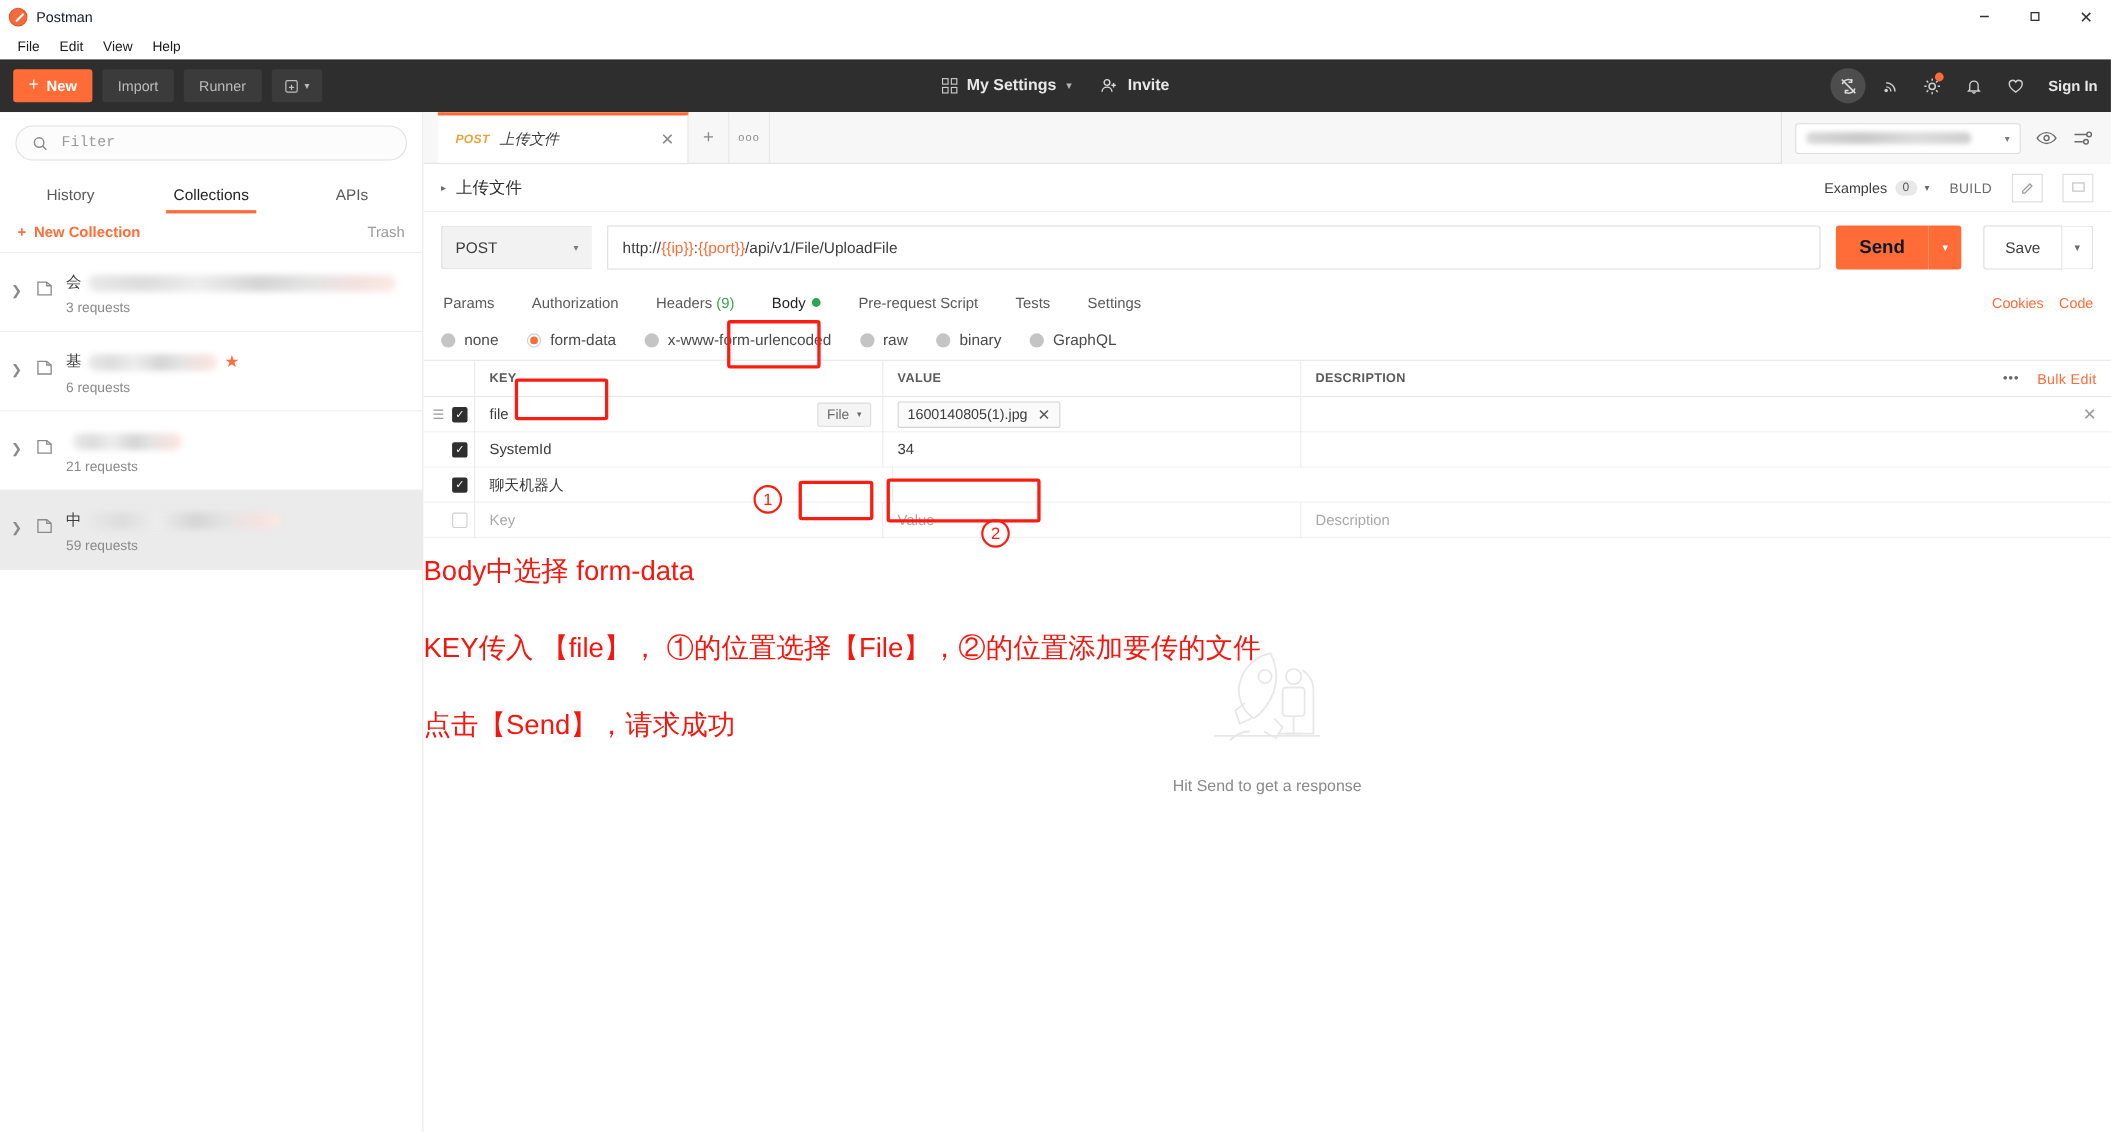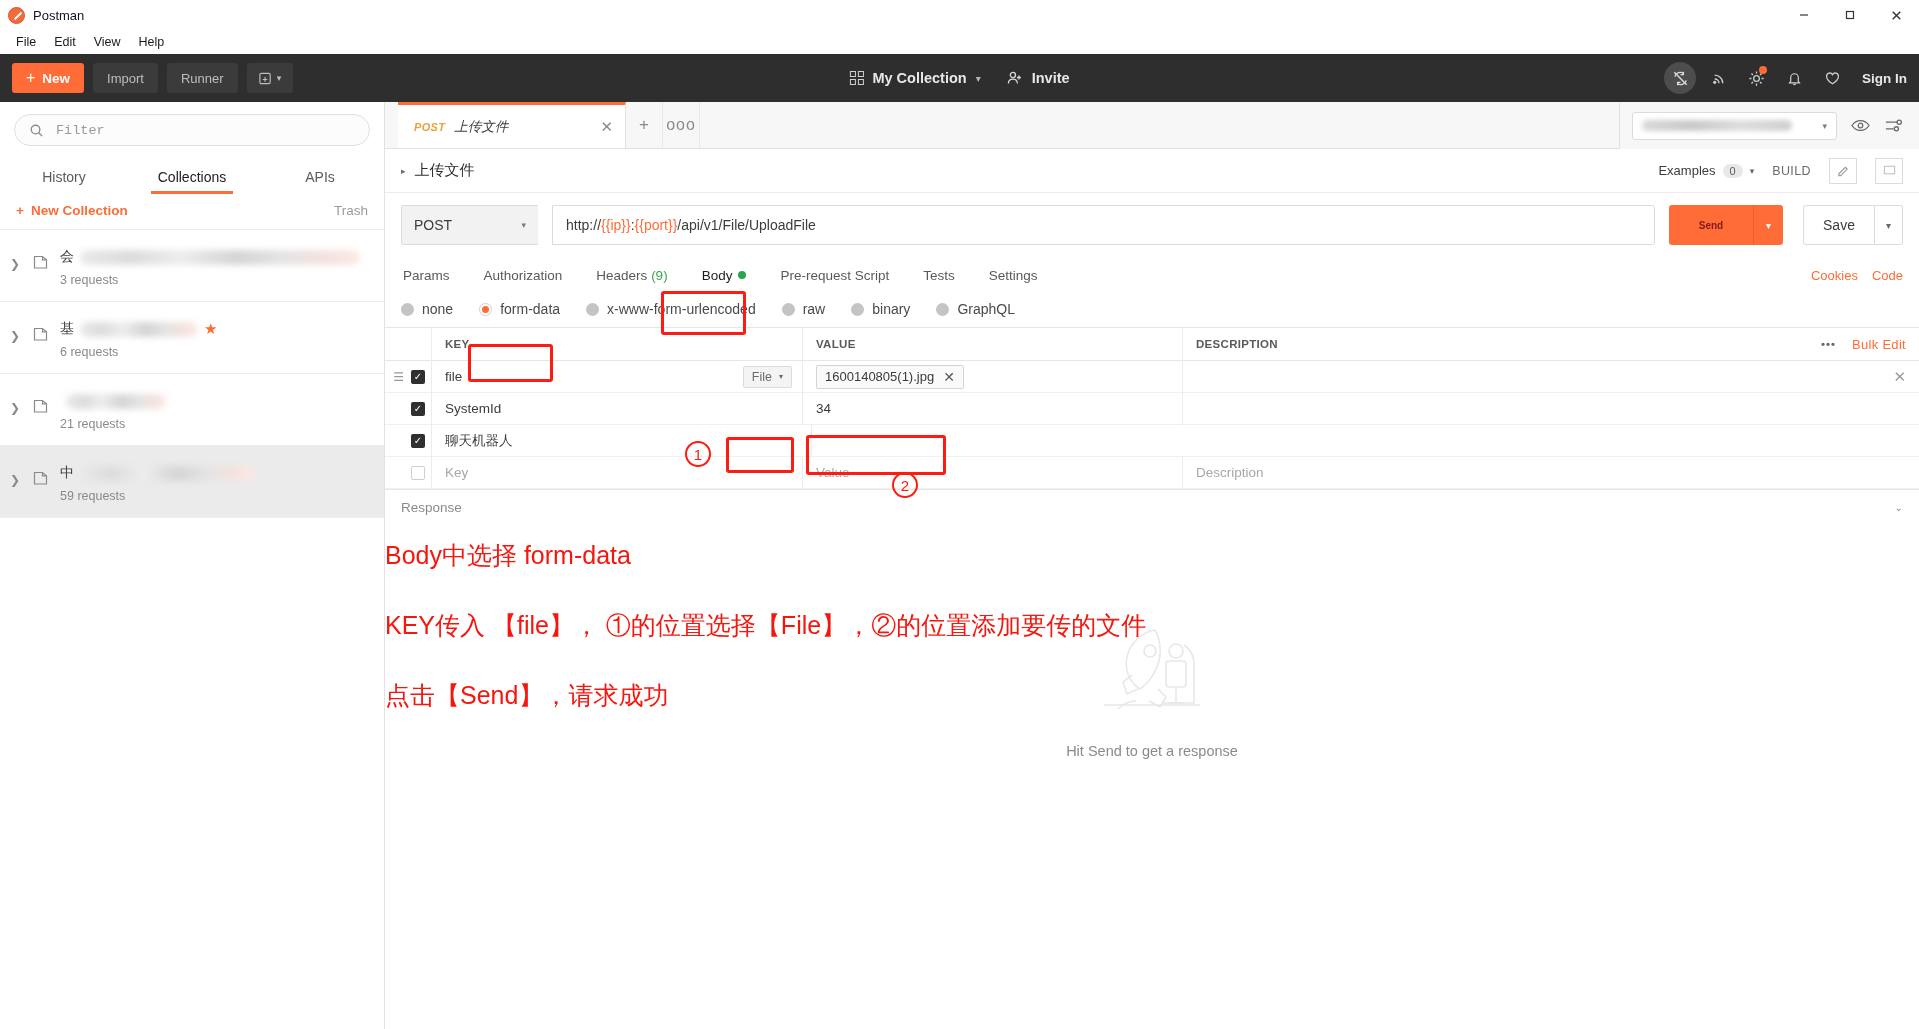--- a/index.html
+++ b/index.html
@@ -140,21 +140,21 @@
     border-top: 3px solid #ff6c37; display: flex; align-items: center;
     padding: 0 12px 0 16px; gap: 9px; margin-left: 13px;
   }
   .meth-lbl { font-size: 11px; font-weight: bold; color: #e8a33d; font-style: italic; letter-spacing: .3px; }
   .tab-name { font-size: 13.5px; color: #3c3c3c; flex: 1; font-style: italic; }
   .tab-x { color: #8a8a8a; font-size: 15px; }
   .tab-plus, .tab-dots {
     width: 37px; display: flex; align-items: center; justify-content: center;
     color: #8a8a8a; border-right: 1px solid #e8e8e8; font-size: 17px;
   }
-  .tab-dots { font-size: 16px; letter-spacing: 1px; }
+  .tab-dots { font-size: 10px; letter-spacing: 1px; }
   .tabbar-right {
     position: absolute; right: 0; top: 0; height: 47px;
     display: flex; align-items: center; gap: 14px; padding-right: 16px;
     border-left: 1px solid #e2e2e2; padding-left: 12px; background:#f7f7f7;
   }
   .env-select {
     width: 205px; height: 28px; border: 1px solid #dcdcdc; border-radius: 3px;
     display: flex; align-items: center; justify-content: space-between;
     padding: 0 9px; background: #fff;
   }
@@ -191,21 +191,21 @@
   }
   .method-box .caret { font-size: 9px; color: #7a7a7a; }
   .url-input {
     flex: 1; height: 40px; border: 1px solid #dcdcdc; border-radius: 0 3px 3px 0;
     background: #fff; display: flex; align-items: center; padding: 0 13px;
     font-size: 14px; color: #3c3c3c;
   }
   .var { color: #ff6c37; }
   .send-grp { display: flex; }
   .send-btn {
-    width: 84px; background: #ff6c37; color: #7f1d1d; font-size: 10px; font-weight: bold;
+    width: 84px; background: #ff6c37; color: #0f172a; font-size: 17px; font-weight: bold;
     display: flex; align-items: center; justify-content: center; border-radius: 3px 0 0 3px; text-align: center;
   }
   .send-caret {
     width: 30px; background: #ff6c37; color: #fff; border-left: 1px solid #e8622e;
     display: flex; align-items: center; justify-content: center; font-size: 10px;
     border-radius: 0 3px 3px 0;
   }
   .save-btn {
     width: 72px; height: 40px; border: 1px solid #dcdcdc; background: #fff;
     font-size: 14px; color: #3c3c3c; display: flex; align-items: center; justify-content: center;
@@ -356,21 +356,21 @@
   </div>
 
   <div class="ws-center">
     <div class="ws-item">
       <span class="grid-icon">
           <i></i>
           <i></i>
           <i></i>
           <i></i>
         </span>
-      <span>My Collection</span>
+      <span>My Settings</span>
       <span class="caret">▾</span>
     </div>
     <div class="ws-item">
       <svg width="16" height="16" viewBox="0 0 16 16">
           <circle cx="6" cy="5" r="2.6" fill="none" stroke="#d8d8d8" stroke-width="1.3"></circle>
           <path d="M1.5 13.5c0-2.6 2-4.3 4.5-4.3s4.5 1.7 4.5 4.3" fill="none" stroke="#d8d8d8" stroke-width="1.3"></path>
           <path d="M12 5.5v4M10 7.5h4" stroke="#d8d8d8" stroke-width="1.3"></path>
         </svg>
       <span>Invite</span>
     </div>
@@ -689,24 +689,20 @@
       <div class="kvrow">
         <div class="handle-cell">
           <span class="cbox empty"></span>
         </div>
         <div class="c-key placeholder">Key</div>
         <div class="c-val placeholder">Value</div>
         <div class="c-desc placeholder">Description</div>
       </div>
     </div>
 
-    <div class="respbar">
-      <span>Response</span>
-      <span class="caret">⌄</span>
-    </div>
 
     <div class="resp-area">
       <div class="resp-empty">
         <span class="rocket">
           <svg width="128" height="120" viewBox="0 0 128 120">
             <g fill="none" stroke="#bdbdbd" stroke-width="1.6">
               <path d="M52 84c-10-6-16-19-13-32C42 38 54 27 67 25c6 11 7 25 2 37-4 10-10 17-17 22z"></path>
               <circle cx="62" cy="46" r="6"></circle>
               <path d="M44 70l-9 7 4 12 11-5M70 84l8 8-6 10-11-6"></path>
               <path d="M30 104c6-6 12-8 18-8M96 40c6 4 10 10 10 18v40H74"></path>

